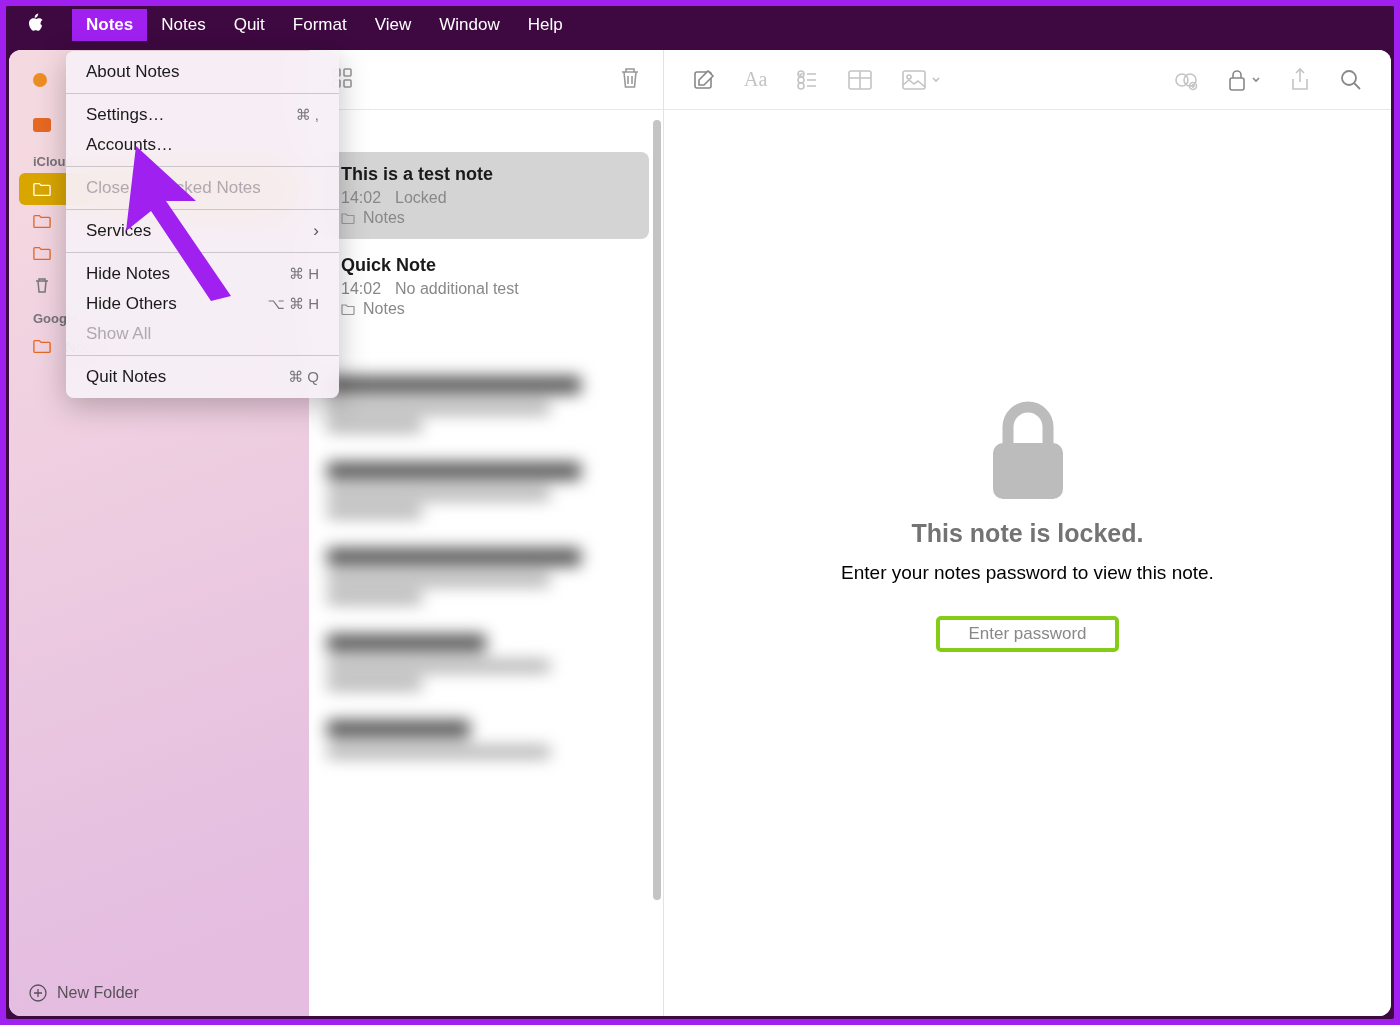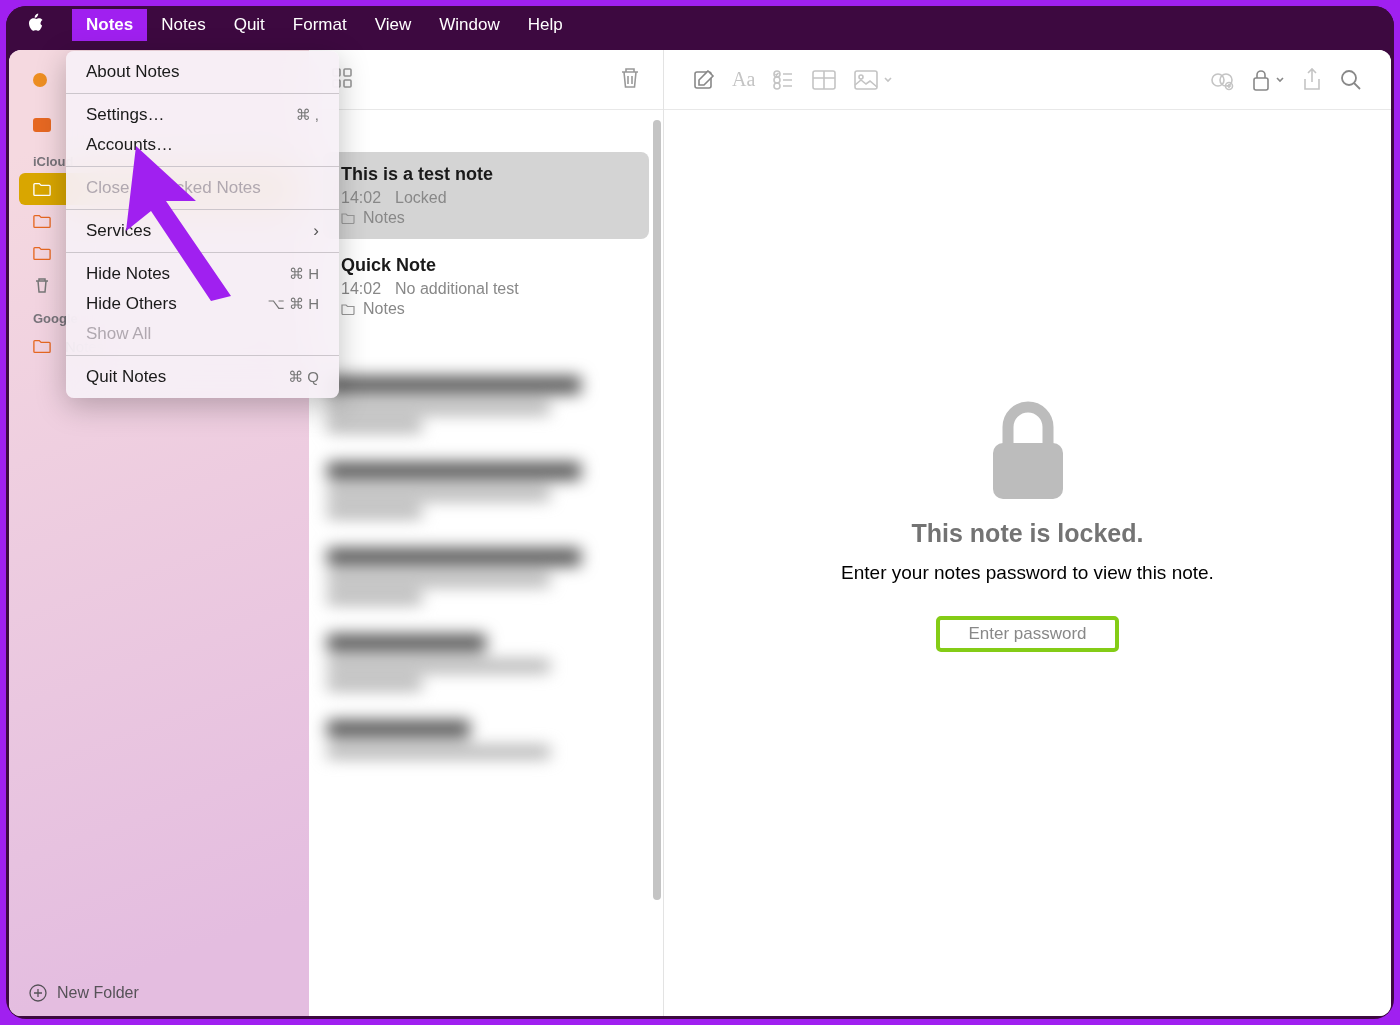--- a/index.html
+++ b/index.html
@@ -1,17 +1,17 @@
 <!DOCTYPE html>
 <html><head>
   <meta charset="utf-8">
   <style>
     * { margin: 0; padding: 0; box-sizing: border-box; font-family: -apple-system, BlinkMacSystemFont, "Segoe UI", sans-serif; }
     body { width: 1400px; height: 1025px; background: #a020f0; overflow: hidden; position: relative; }
-    .outer-frame { position: absolute; inset: 6px; background: #3d0940; border-radius: 20px; overflow: hidden; }
+    .outer-frame { position: absolute; inset: 6px; background: #3d0940; border-radius: 2px; overflow: hidden; }
     
     
     .menubar { height: 38px; background: #3d0940; display: flex; align-items: center; padding: 0 20px; gap: 0; color: white; font-size: 17px; }
     .apple-logo { margin-right: 28px; }
     .menu-item { padding: 6px 14px; cursor: default; }
     .menu-item.highlighted { background: #a020f0; border-radius: 0; }
     .menu-item.bold { font-weight: 700; }
     
     
     .window { position: absolute; top: 44px; left: 3px; right: 3px; bottom: 3px; background: white; border-radius: 12px; overflow: hidden; display: flex; }
@@ -41,21 +41,21 @@
     .year-label { padding: 18px 24px 8px; font-size: 14px; font-weight: 700; color: #4a4a4a; }
     .blur-block { filter: blur(8px); padding: 0 18px; }
     .blur-item { margin-bottom: 30px; }
     .blur-title { height: 18px; background: #555; border-radius: 3px; margin-bottom: 8px; width: 80%; }
     .blur-line { height: 12px; background: #aaa; border-radius: 3px; margin-bottom: 6px; width: 70%; }
     .blur-line2 { height: 12px; background: #aaa; border-radius: 3px; width: 30%; }
     .list-scrollbar { position: absolute; right: 2px; top: 70px; width: 8px; height: 780px; background: #c4c4c4; border-radius: 4px; }
     
     
     .note-content { flex: 1; background: #fff; display: flex; flex-direction: column; }
-    .content-toolbar { height: 60px; border-bottom: 1px solid #e8e8e8; display: flex; align-items: center; padding: 0 28px; gap: 16px; }
+    .content-toolbar { height: 60px; border-bottom: 1px solid #e8e8e8; display: flex; align-items: center; padding: 0 28px; gap: 28px; }
     .tb-icon { color: #b4b4b4; display: flex; align-items: center; gap: 4px; }
     .tb-gap { flex: 1; }
     .locked-center { flex: 1; display: flex; flex-direction: column; align-items: center; justify-content: center; gap: 14px; transform: translateY(-40px); }
     .lock-big { width: 90px; height: 110px; }
     .locked-title { font-size: 25px; font-weight: 700; color: #737373; }
     .locked-sub { font-size: 19px; color: #000000; }
     .pw-btn { margin-top: 18px; padding: 4px 28px; border: 4px solid #84cc16; border-radius: 5px; color: #888; font-size: 17px; background: #fff; }
     
     
     .dropdown { position: absolute; top: 45px; left: 60px; width: 273px; background: rgba(246,240,246,0.92); backdrop-filter: blur(20px); border-radius: 8px; box-shadow: 0 8px 30px rgba(0,0,0,0.25); padding: 6px 0; z-index: 100; font-size: 17px; }

